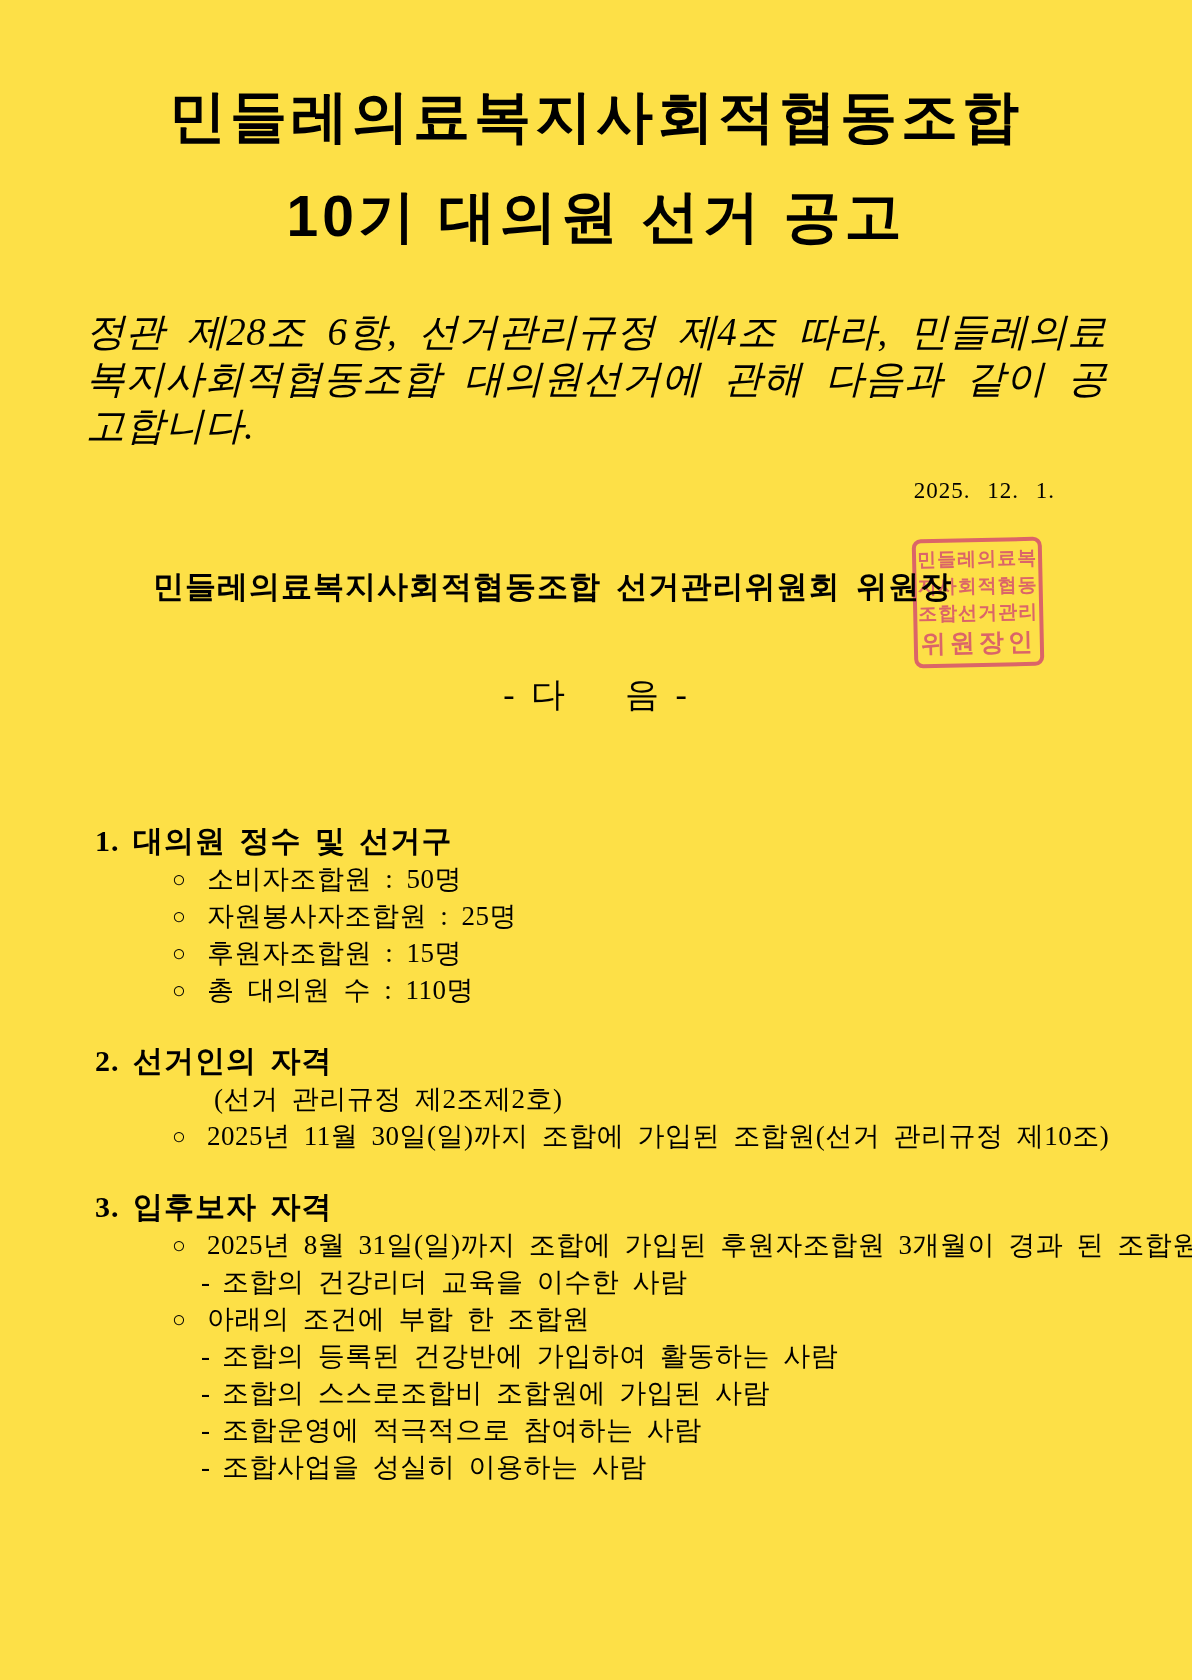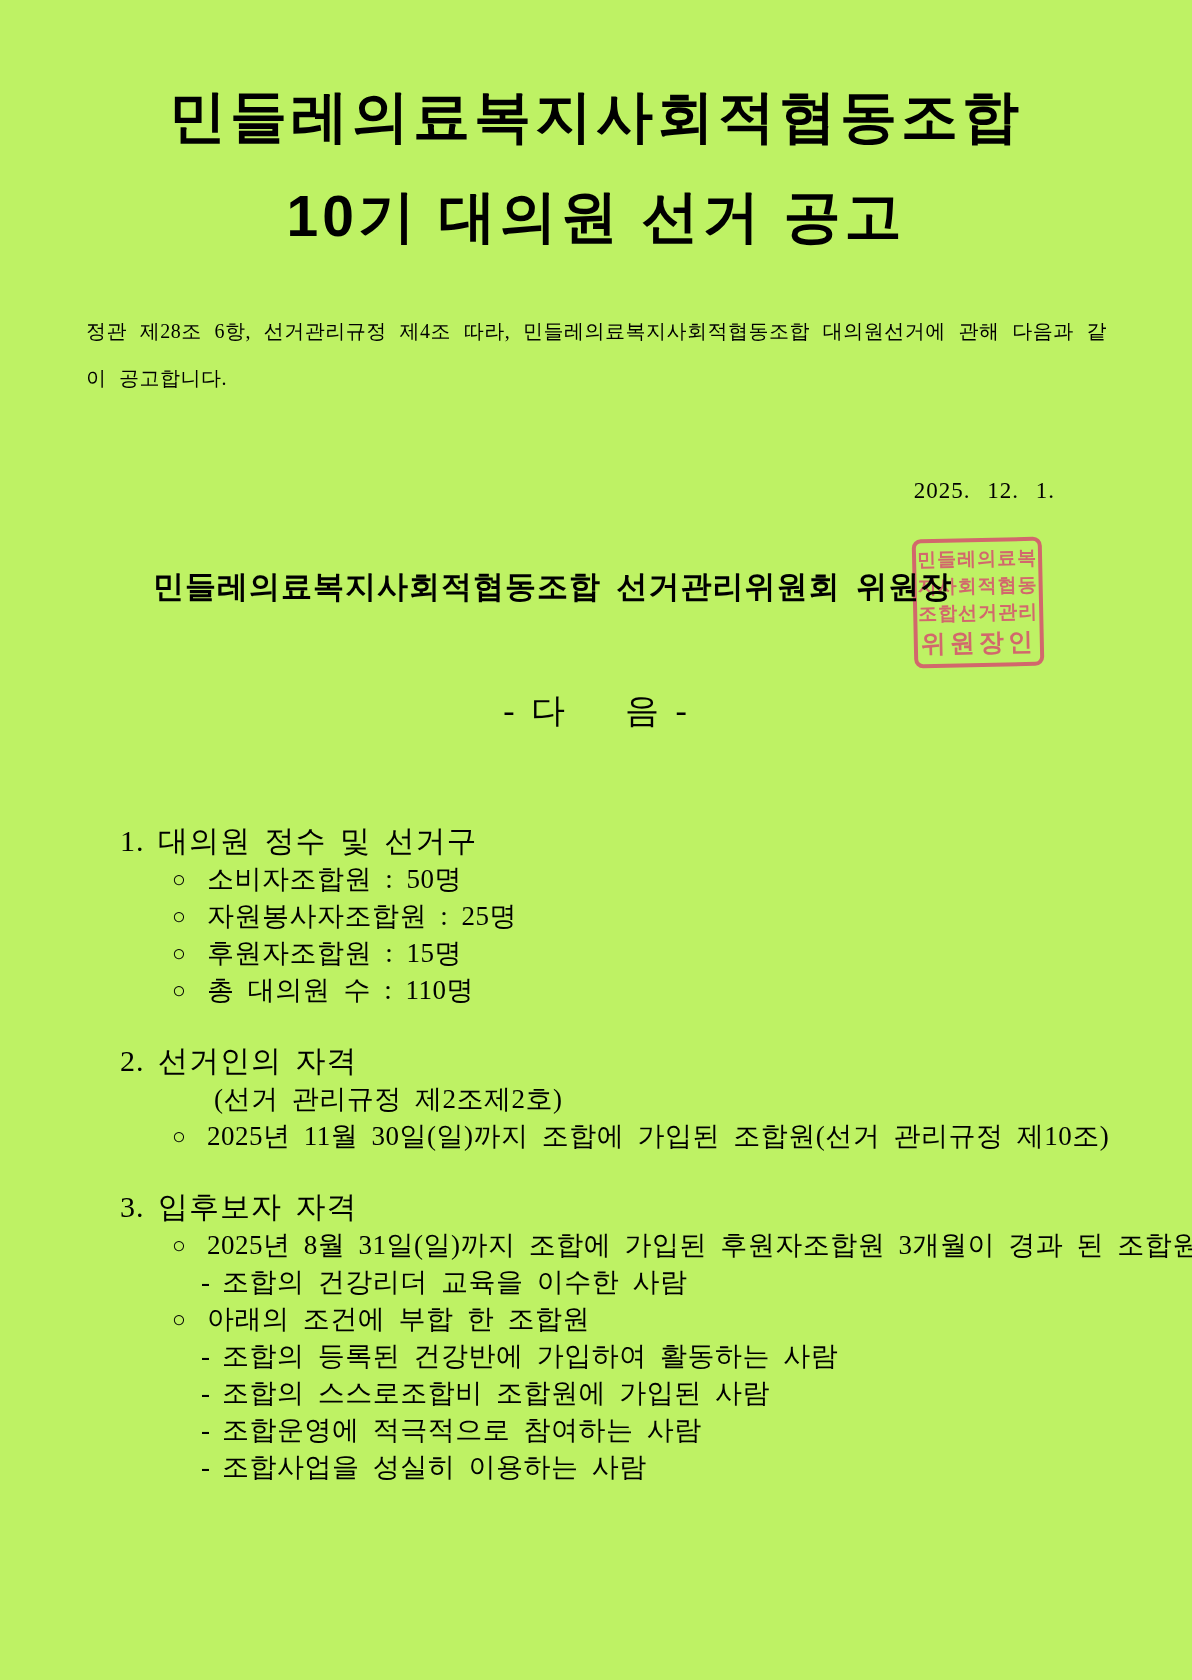--- a/index.html
+++ b/index.html
@@ -11,46 +11,47 @@
     width: 1192px;
     height: 1680px;
     position: relative;
     overflow: hidden;
     color: #000000;
     font-family: "Liberation Serif", "DejaVu Serif", serif;
   }
   .page {
     position: absolute;
     inset: 0;
-    background: #bef264;
+    background: #fde047;
   }
   .title {
     position: absolute;
     top: 66px;
     left: 0;
     width: 100%;
     text-align: center;
     font-family: "Liberation Sans", "DejaVu Sans", sans-serif;
     font-weight: 800;
     font-size: 57px;
     line-height: 100px;
     letter-spacing: 4px;
     white-space: nowrap;
   }
   .intro {
     position: absolute;
     top: 308px;
     left: 86px;
     width: 1021px;
     margin: 0;
-    font-size: 20px;
+    font-size: 39px;
     line-height: 47px;
     text-align: justify;
     word-spacing: 7px;
     letter-spacing: 0.5px;
+    font-style: italic;
   }
   .date {
     position: absolute;
     top: 478px;
     right: 137px;
     font-size: 23px;
     word-spacing: 10px;
     letter-spacing: 1px;
   }
   .signer {
@@ -88,43 +89,43 @@
     letter-spacing: 1px;
     white-space: nowrap;
   }
   .stamp-row-last {
     font-size: 25px;
     line-height: 32px;
     letter-spacing: 4px;
   }
   .divider {
     position: absolute;
-    top: 688px;
+    top: 672px;
     left: 0;
     width: 100%;
     text-align: center;
     font-size: 34px;
     letter-spacing: 2px;
     word-spacing: 4px;
     white-space: pre;
   }
   .sections {
     position: absolute;
     top: 821px;
     left: 0;
     width: 1130px;
   }
   .sections section {
     margin: 0 0 32px 0;
   }
   .sections h2 {
     margin: 0;
-    padding-left: 120px;
+    padding-left: 95px;
     font-size: 30px;
-    font-weight: 400;
+    font-weight: 700;
     line-height: 40px;
     letter-spacing: 1px;
     word-spacing: 5px;
   }
   .item {
     padding-left: 172px;
     font-size: 27px;
     line-height: 37px;
     letter-spacing: 0.5px;
     word-spacing: 6px;

